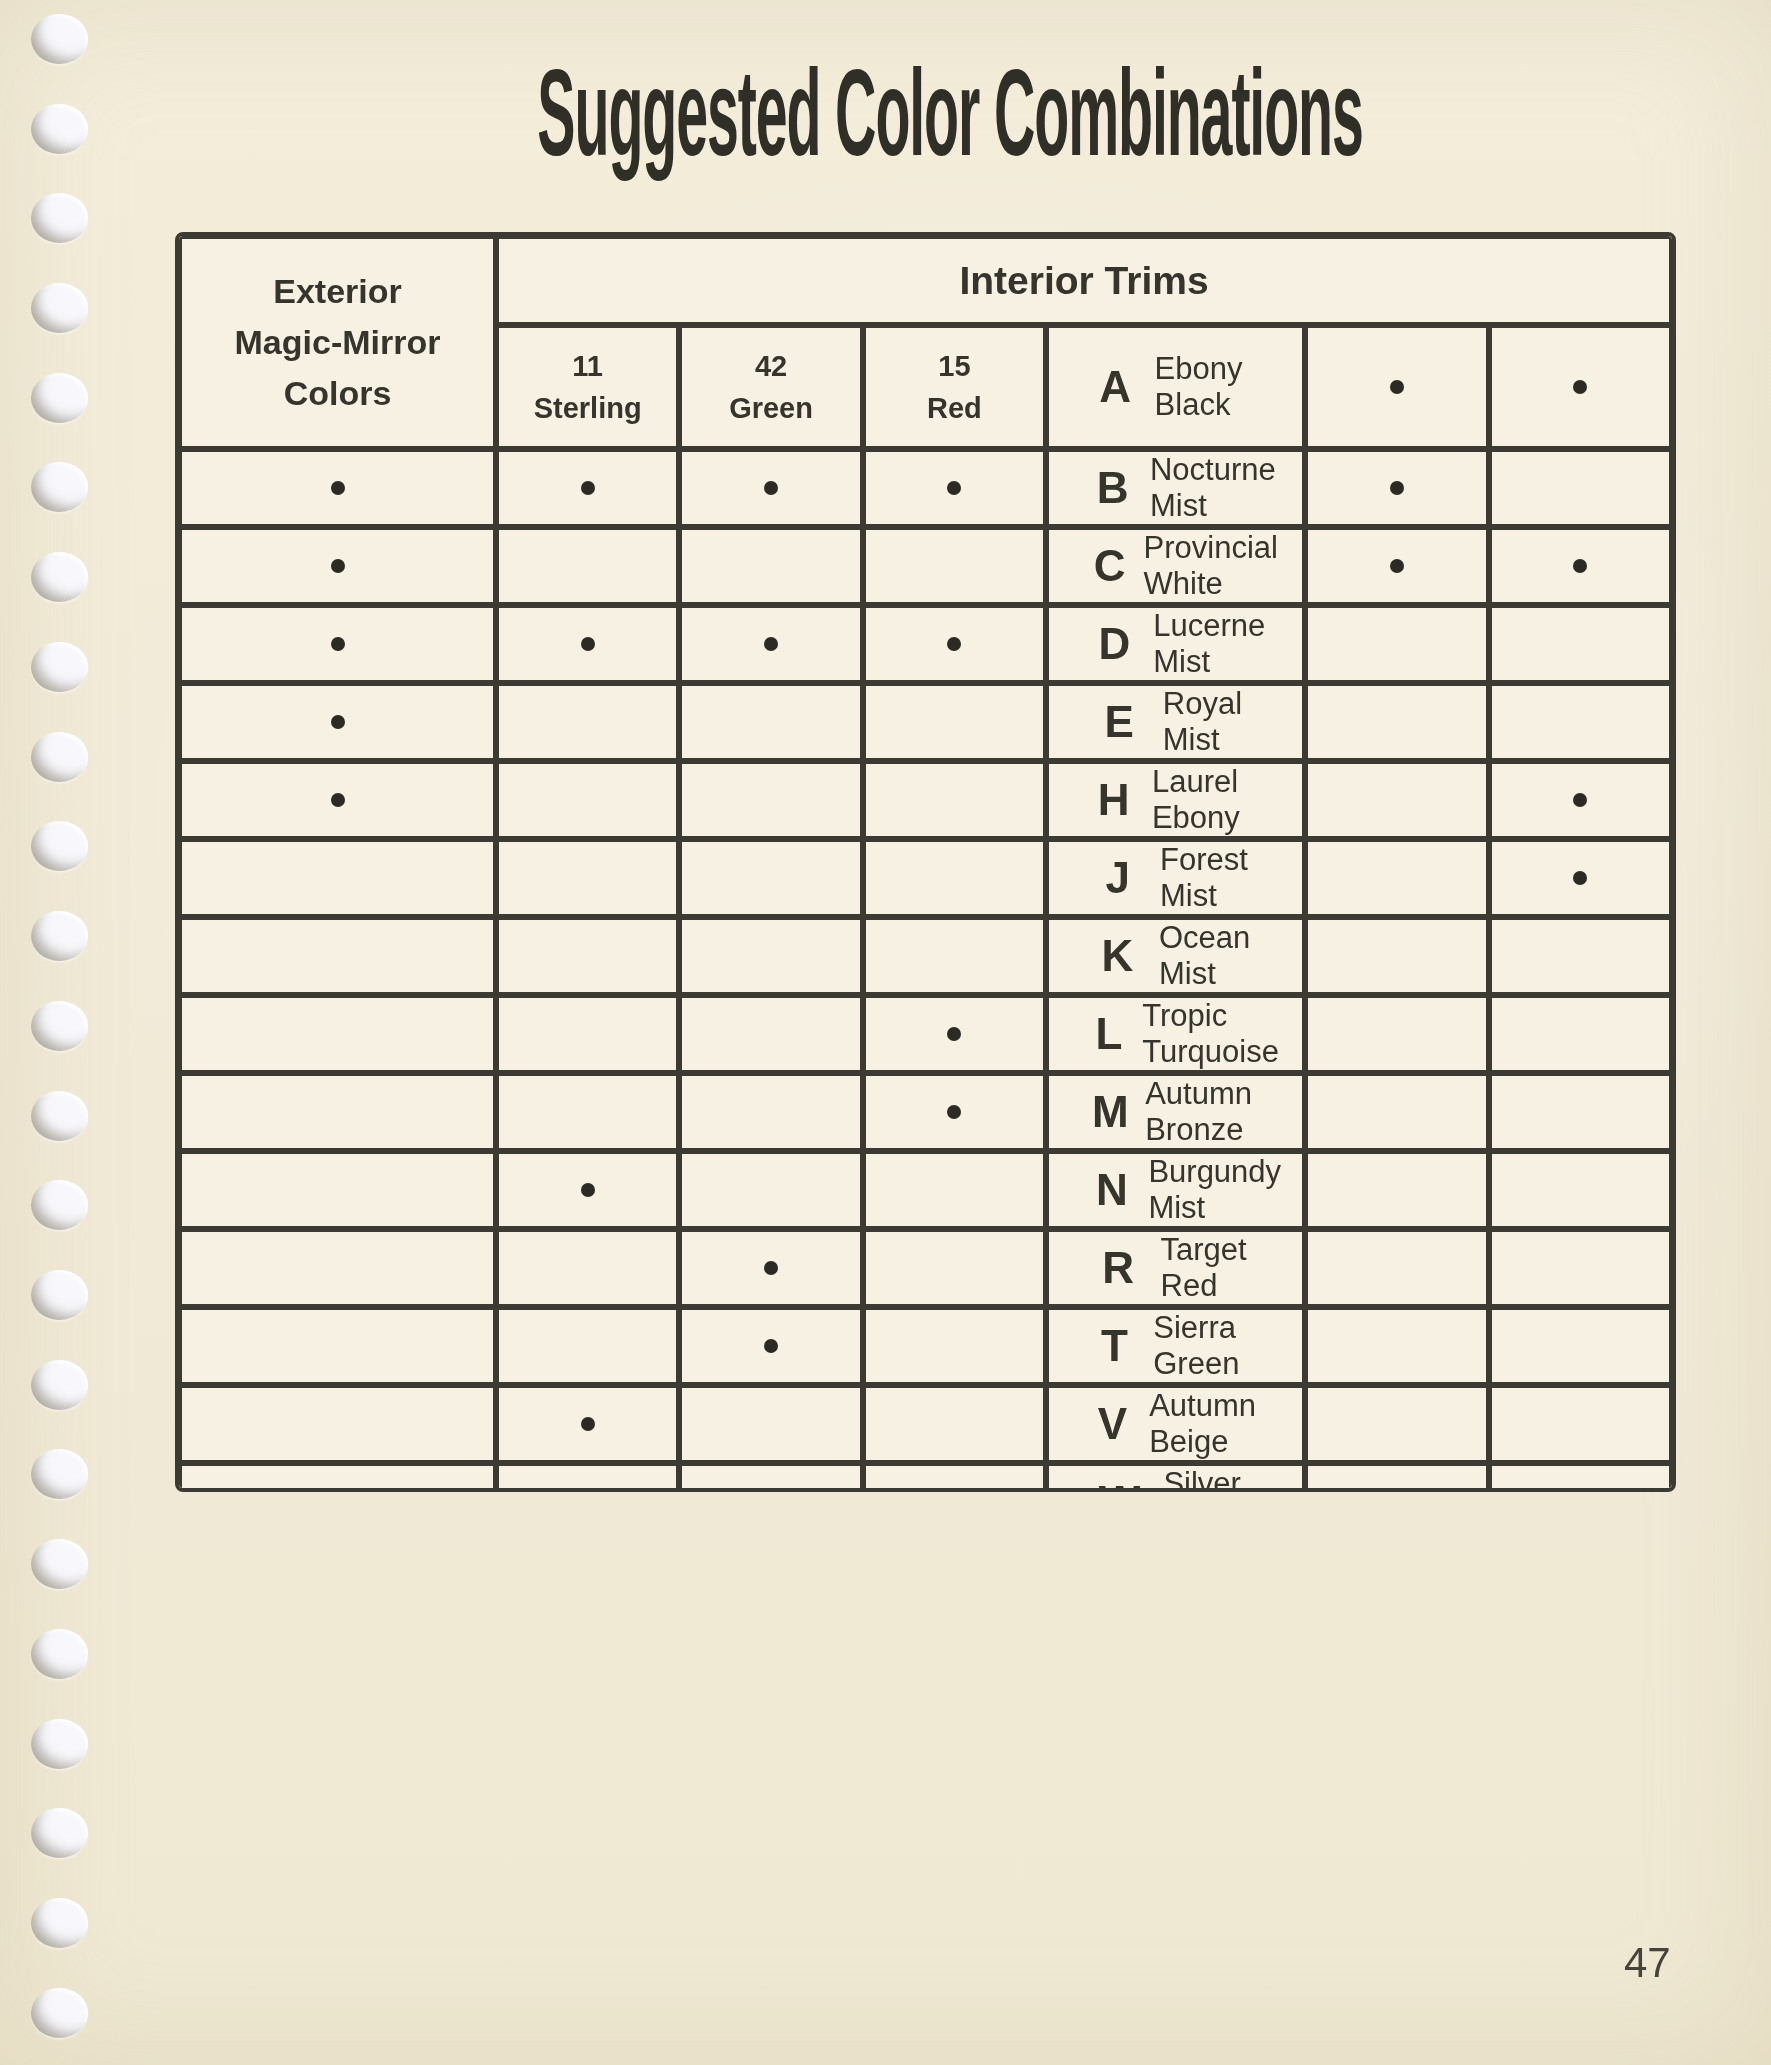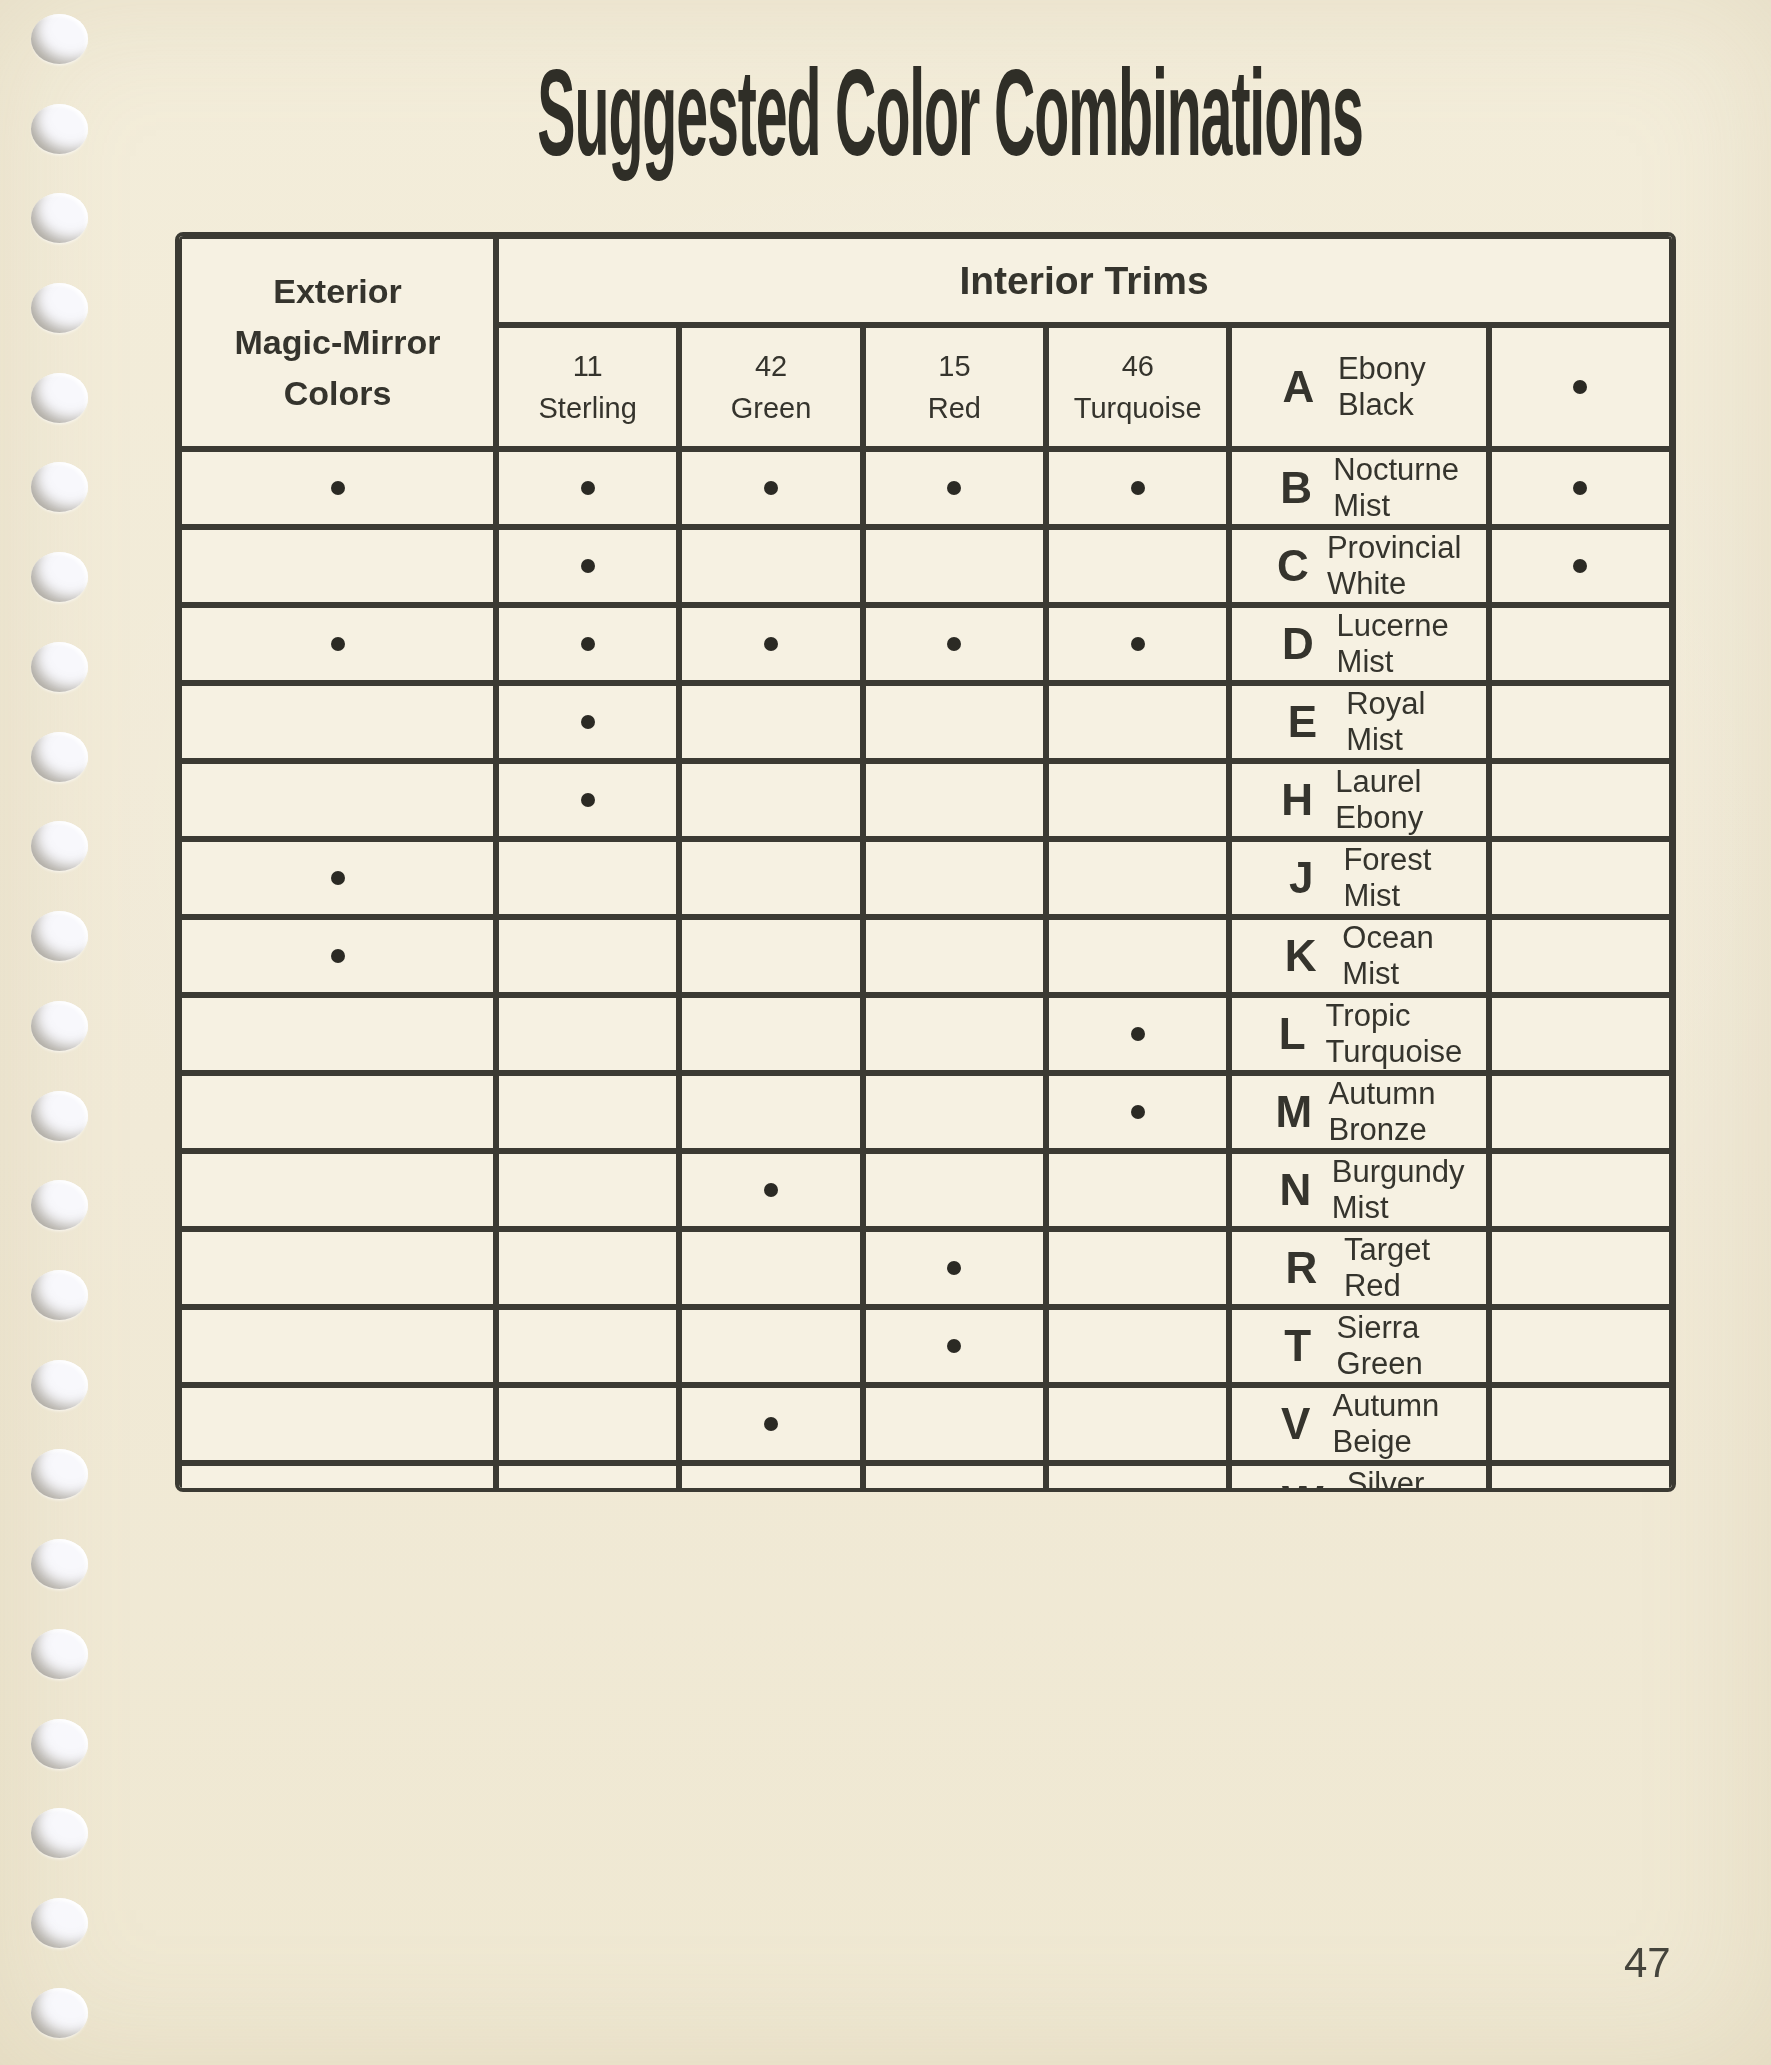--- a/index.html
+++ b/index.html
@@ -40,21 +40,21 @@
     grid-template-rows:89px 124px repeat(15,1fr);
   }
   .cell{
     box-sizing:border-box;border:3.3px solid #3b3a33;background:#f6f1e2;
     display:flex;align-items:center;justify-content:center;
     color:#35342d;
   }
   .corner{grid-column:1;grid-row:1/3;flex-direction:column;
     font-size:34px;font-weight:bold;line-height:1.5;text-align:center;}
   .group-head{grid-column:2/8;grid-row:1;font-size:39px;font-weight:bold;}
-  .col-head{flex-direction:column;font-size:29px;font-weight:normal;line-height:1.45;text-align:left;}
+  .col-head{flex-direction:column;font-size:29px;font-weight:bold;line-height:1.45;text-align:left;}
   .row-label{justify-content:flex-start;padding-left:33px;}
   .row-code{display:inline-block;width:77px;text-align:center;font-size:44px;font-weight:bold;}
   .row-name{font-size:31px;font-weight:normal;margin-left:6.5px;}
   .dot{width:14px;height:14px;border-radius:50%;background:#2b2a24;}
   
   .stain{position:absolute;border-radius:50%;pointer-events:none;}
   .stain.s1{left:831px;top:243px;width:57px;height:45px;
     background:radial-gradient(closest-side,rgba(212,165,70,0.20),rgba(212,165,70,0));}
   .stain.s2{left:1376px;top:643px;width:39px;height:34px;
     background:radial-gradient(closest-side,rgba(212,165,70,0.16),rgba(212,165,70,0));}
@@ -115,24 +115,20 @@
         <div>Sterling</div>
       </div>
       <div class="cell col-head">
         <div>42</div>
         <div>Green</div>
       </div>
       <div class="cell col-head">
         <div>15</div>
         <div>Red</div>
       </div>
-      <div class="cell col-head">
-        <div>46</div>
-        <div>Turquoise</div>
-      </div>
       <div class="cell row-label">
         <span class="row-code">A</span>
         <span class="row-name">Ebony Black</span>
       </div>
       <div class="cell">
         <span class="dot"></span>
       </div>
       <div class="cell">
         <span class="dot"></span>
       </div>

